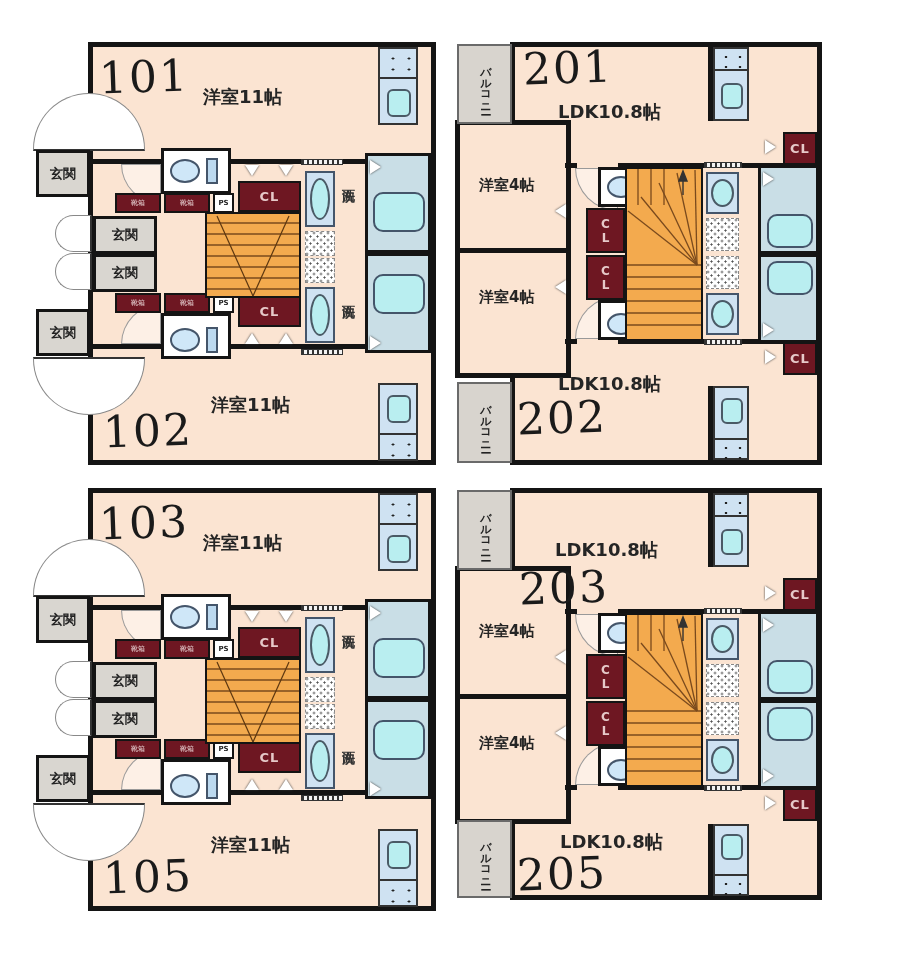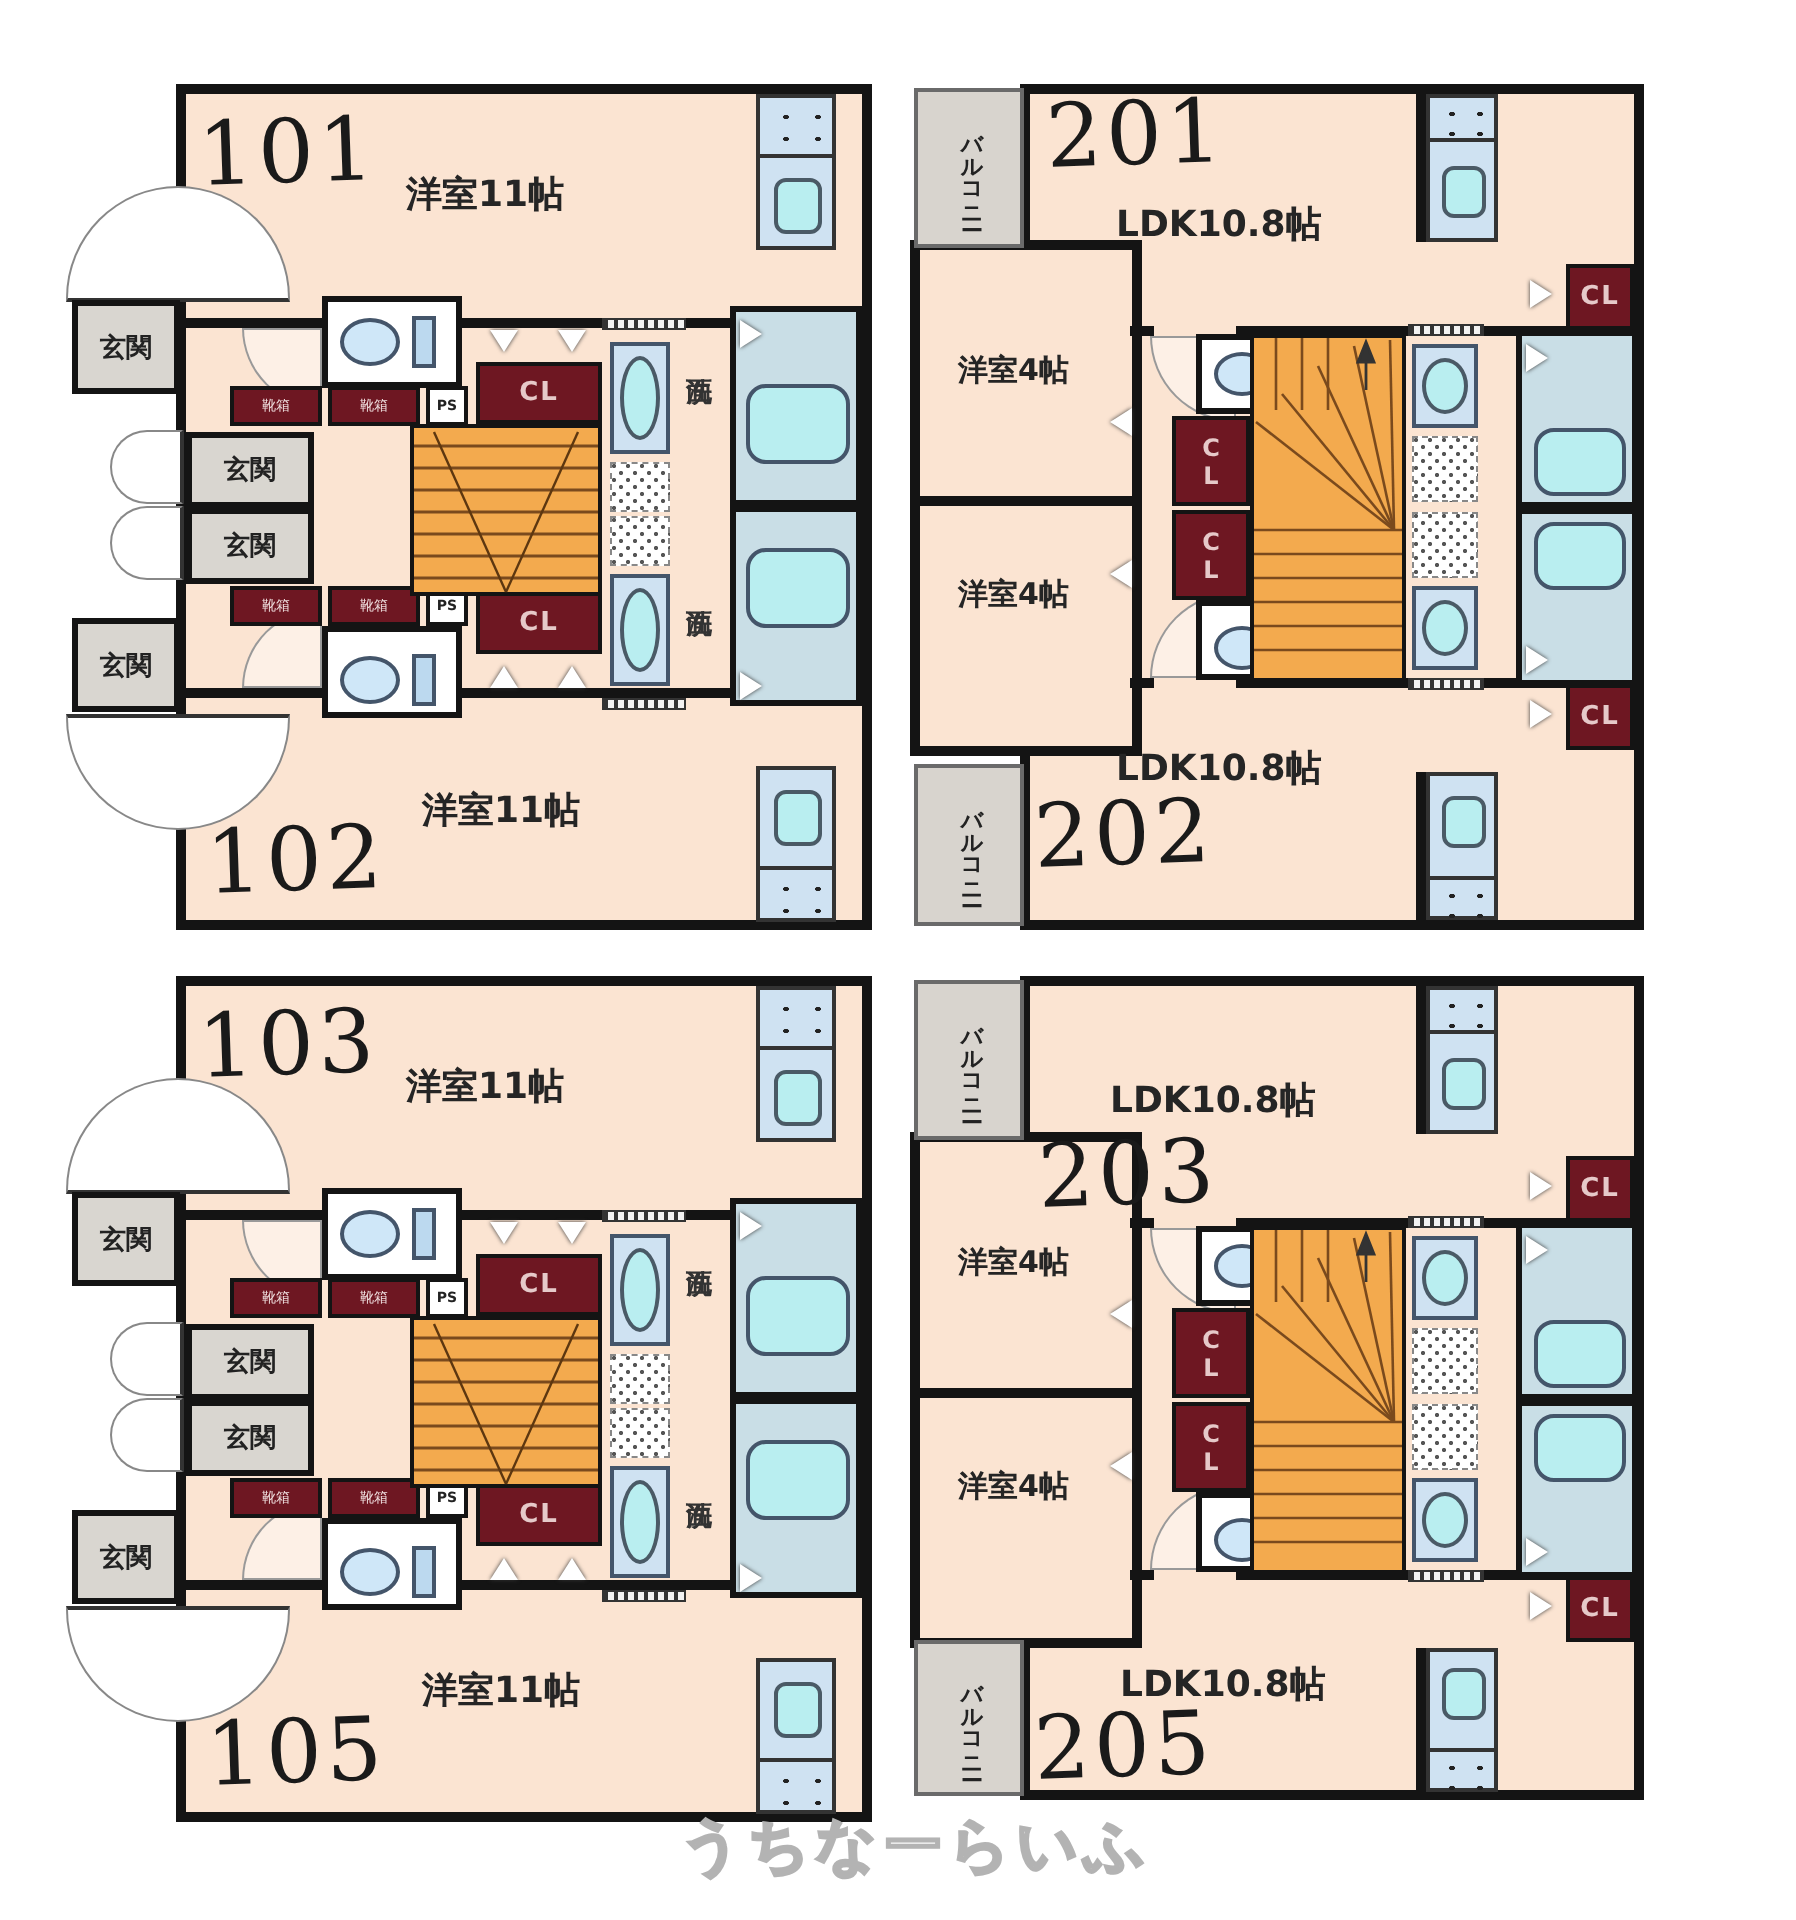--- a/index.html
+++ b/index.html
@@ -444,14 +444,13 @@
     <div class="cl" style="left:328px;top:300px;width:34px;height:33px">CL</div>
     <div class="rl" style="left:105px;top:342px">LDK10.8帖</div>
     <div class="unit" style="left:62px;top:364px">205</div>
     <div class="wall" style="left:253px;top:336px;width:5px;height:72px"></div>
     <div class="kit" style="left:258px;top:336px;width:36px;height:72px">
       <div class="sink" style="left:6px;top:8px;width:22px;height:26px"></div>
       <div class="kd kdb" style="top:48px;height:22px;background-size:14px 10px;background-position:4px 3px"></div>
     </div>
   </div>
 
-  <div class="wm" style="left:458px;top:903px;transform:translateX(-50%)">うちなーらいふ</div>
 </div>
 
 </body></html>

